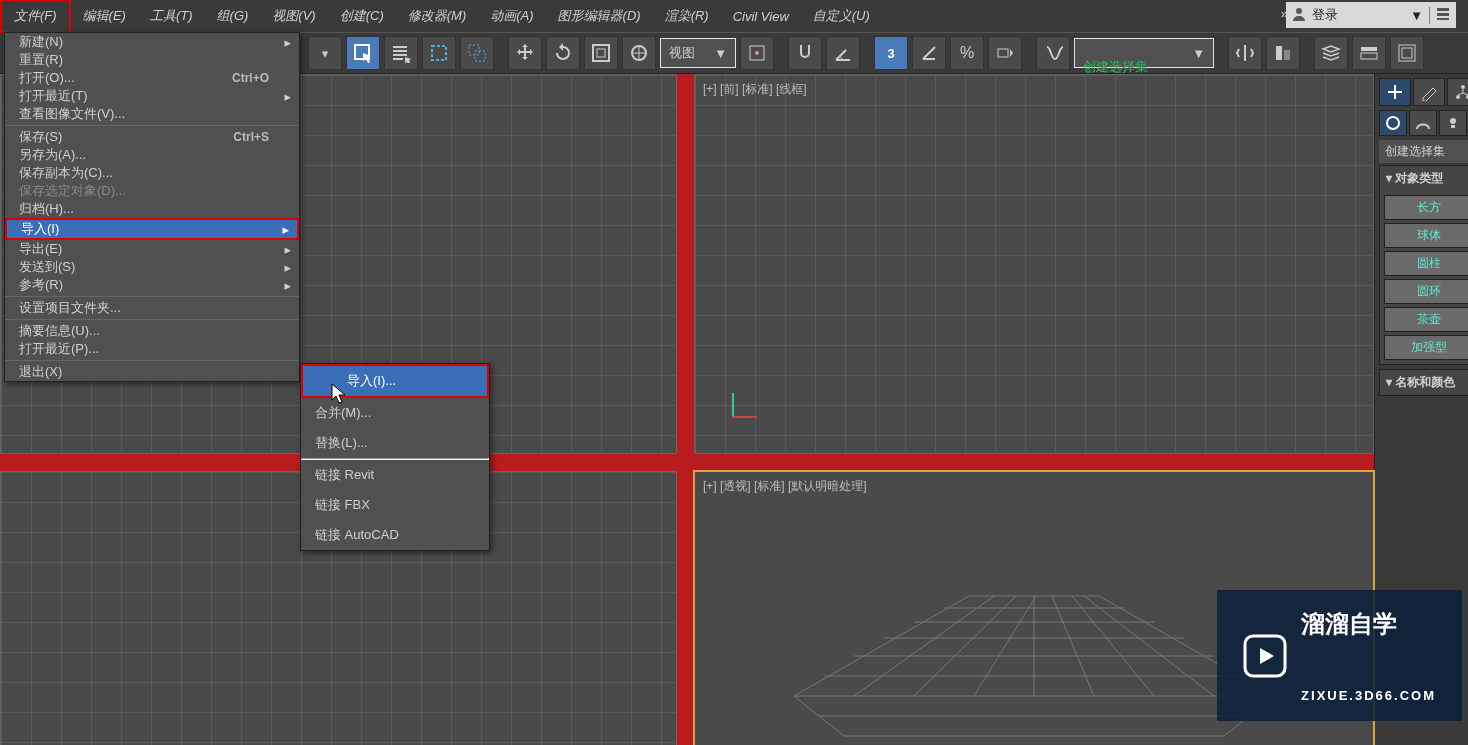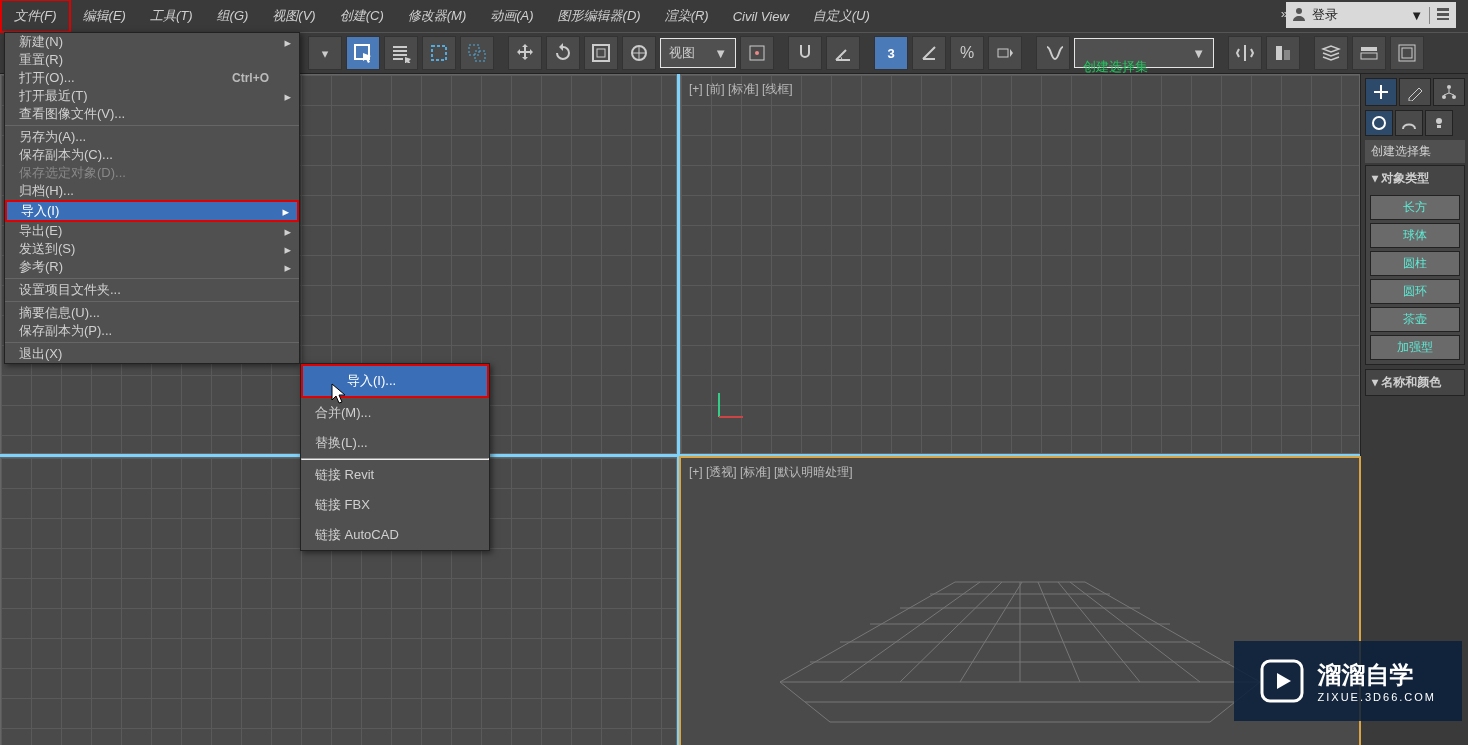--- a/index.html
+++ b/index.html
@@ -87,22 +87,22 @@
     display: flex;
     height: calc(745px - 32px - 42px);
   }
 
   .viewports {
     flex: 0 0 1360px;
     position: relative;
     display: grid;
     grid-template-columns: 677px 680px;
     grid-template-rows: 380px 290px;
-    gap: 3px;
-    background: #7dd3fc;
+    gap: 17px;
+    background: #b91c1c;
     border-radius: 18px;
   }
   .viewport {
     position: relative;
     background: #4a4a4a;
     border: 1px solid #666;
     overflow: hidden;
   }
   .viewport.active {
     border: 1px solid #d9a441;
@@ -270,23 +270,24 @@
     padding:18px 26px;
     font-size:24px;
     font-weight:bold;
     display:flex;
     align-items:center;
     gap:14px;
     z-index:50;
   }
   .watermark .sub {
     display:block;
-    font-size:11px;
+    font-size:13px;
     letter-spacing:2px;
-    font-weight:normal;
+    font-weight:bold;
+    margin-top:48px;
   }
 
 </style>
 </head>
 <body>
 
 <div class="menubar">
   <div class="menu-item red-box">文件(F)</div>
   <div class="menu-item">编辑(E)</div>
   <div class="menu-item">工具(T)</div>
@@ -562,20 +563,24 @@
     </div>
   <div class="item">
       <span>打开最近(T)</span>
       <span class="arrow">▸</span>
     </div>
   <div class="item">
       <span>查看图像文件(V)...</span>
     </div>
   <hr>
   <div class="item">
+      <span>保存(S)</span>
+      <span class="shortcut">Ctrl+S</span>
+    </div>
+  <div class="item">
       <span>另存为(A)...</span>
     </div>
   <div class="item">
       <span>保存副本为(C)...</span>
     </div>
   <div class="item disabled">
       <span>保存选定对象(D)...</span>
     </div>
   <div class="item">
       <span>归档(H)...</span>
@@ -598,21 +603,21 @@
     </div>
   <hr>
   <div class="item">
       <span>设置项目文件夹...</span>
     </div>
   <hr>
   <div class="item">
       <span>摘要信息(U)...</span>
     </div>
   <div class="item">
-      <span>保存副本为(P)...</span>
+      <span>打开最近(P)...</span>
     </div>
   <hr>
   <div class="item">
       <span>退出(X)</span>
     </div>
 </div>
 
 <div style="position:absolute;left:308px;top:368px;width:46px;height:46px;border-radius:50%;background:radial-gradient(circle,#e0a030 0%,#b05010 70%,transparent 100%);z-index:99;"></div>
 
 <div class="submenu">

